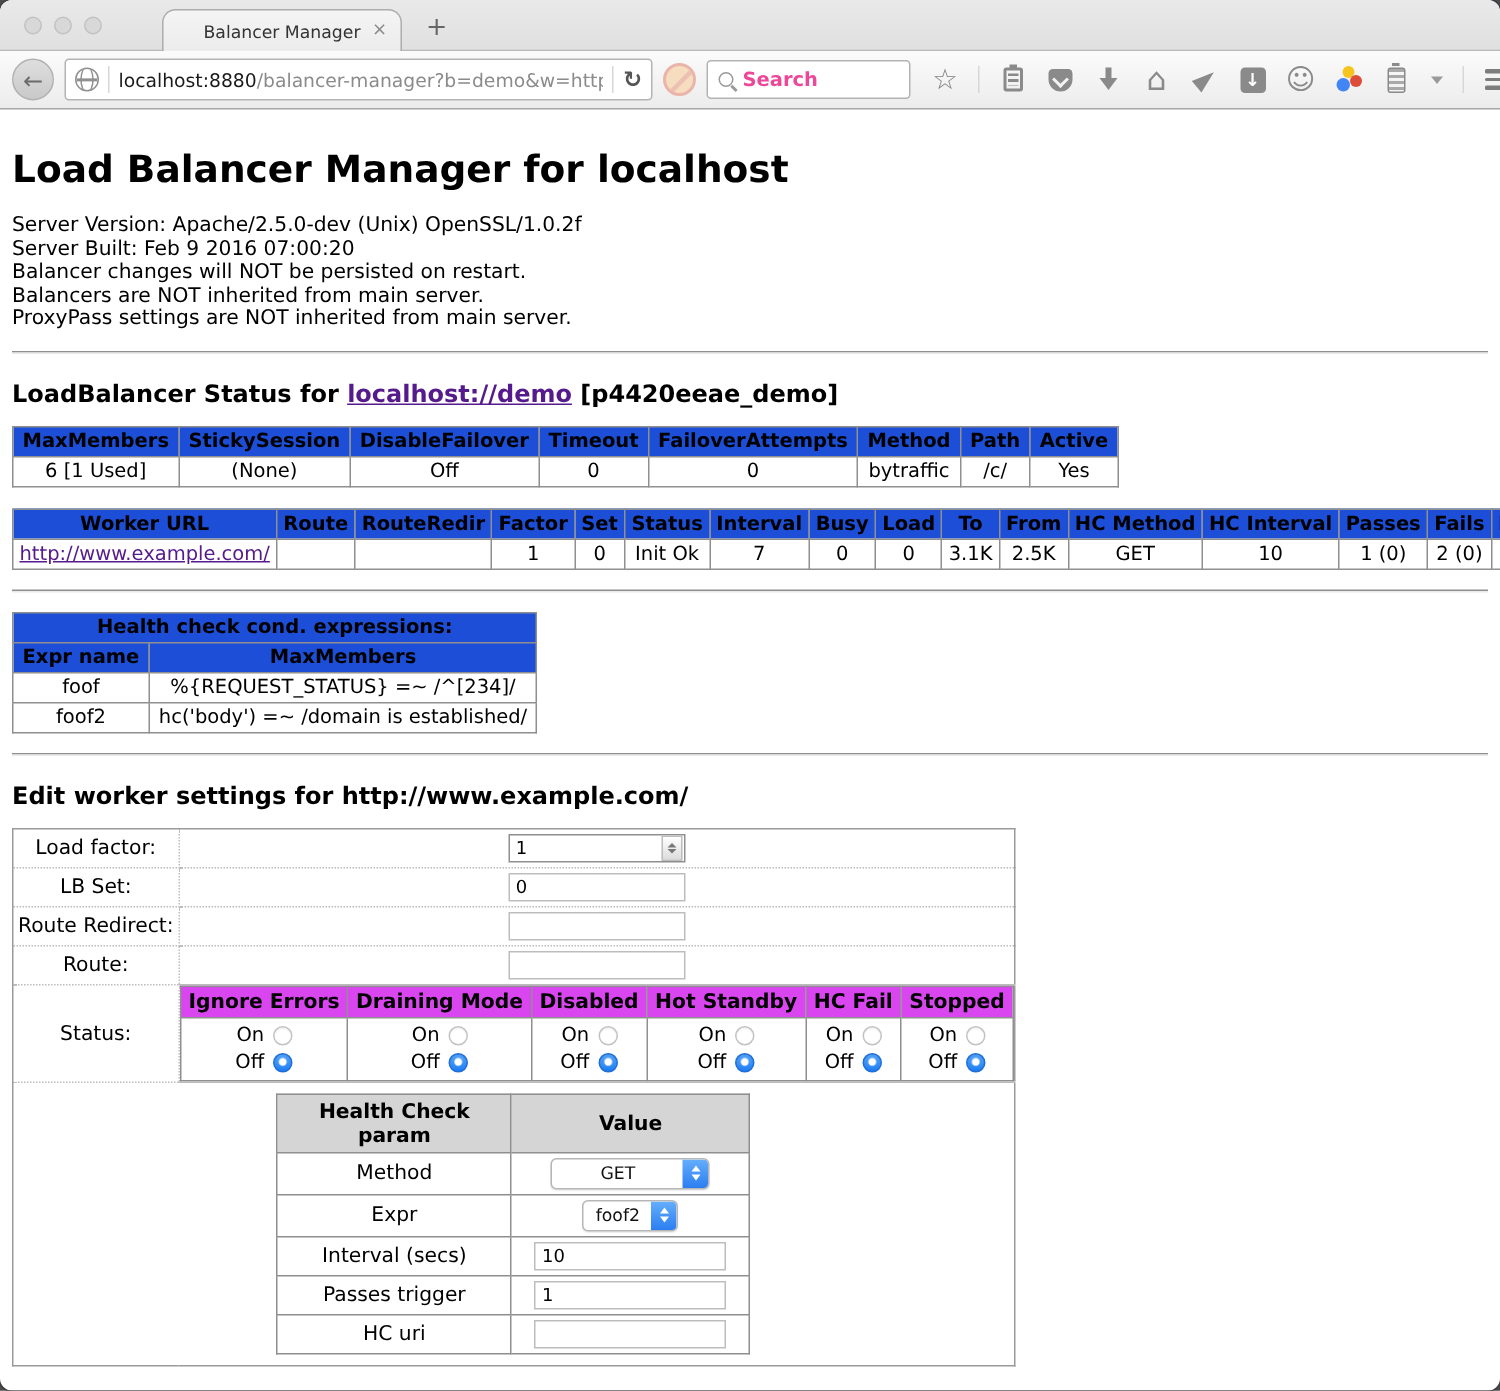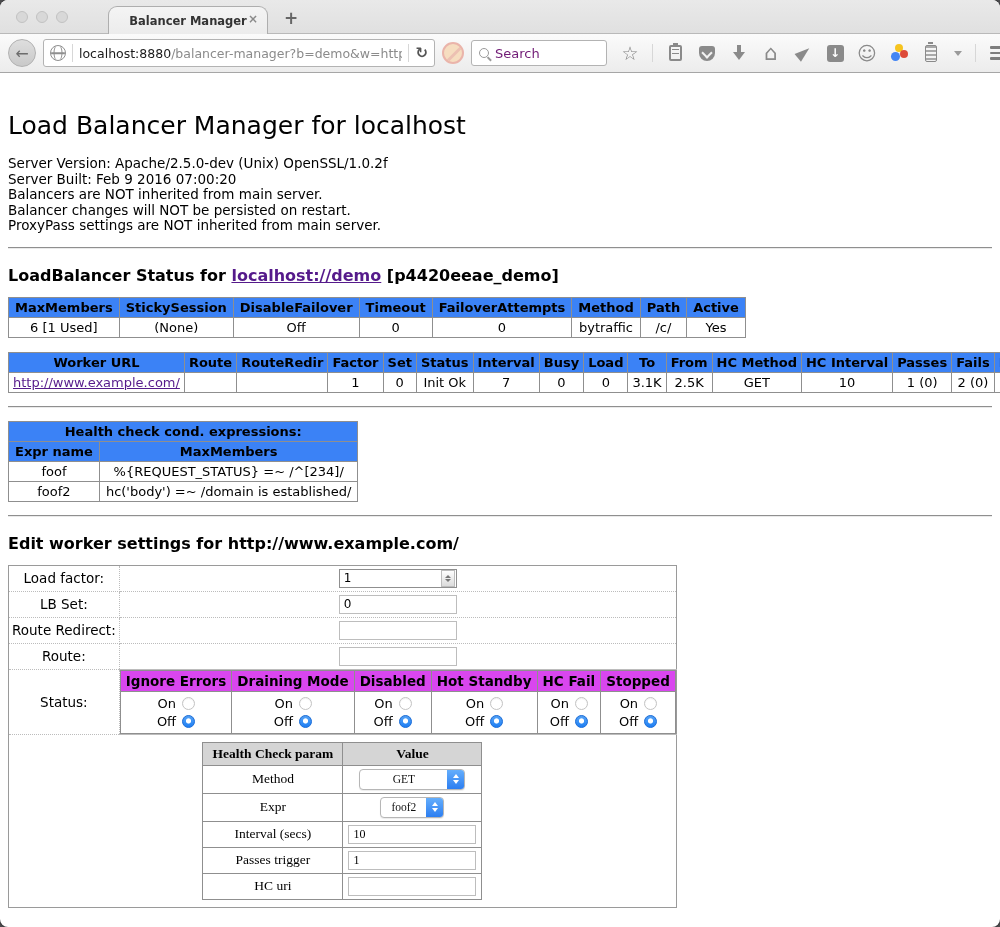--- a/index.html
+++ b/index.html
@@ -1,19 +1,19 @@
 <!DOCTYPE html>
 <html><head>
 <meta charset="utf-8">
 <style>
   html,body{margin:0;padding:0;background:#4a4a4c;font-family:"DejaVu Sans","Liberation Sans",sans-serif;}
   .window{width:1000px;height:927px;background:#fff;border-radius:8px;overflow:hidden;position:relative;box-shadow:0 0 0 1px #3c3c3e;}
 
   
-  .tabbar{height:33px;background:linear-gradient(#e9e9e9,#e0e0e0);position:relative;border-bottom:1px solid #b9b9b9;font-weight:bold;}
+  .tabbar{height:33px;background:linear-gradient(#e9e9e9,#e0e0e0);position:relative;border-bottom:1px solid #b9b9b9;}
   .lights{position:absolute;left:16px;top:11px;display:flex;gap:8px;}
   .light{width:12px;height:12px;border-radius:50%;background:#d8d8d8;border:1px solid #c2c2c2;box-sizing:border-box;}
   .tab{position:absolute;left:108px;top:6px;width:158px;height:27px;background:linear-gradient(#f4f4f4,#ececec);
        border:1px solid #aeaeae;border-bottom:none;border-radius:9px 9px 0 0;display:flex;align-items:center;justify-content:center;}
   .tab-title{font-size:11.5px;color:#333;}
   .tab-close{position:absolute;right:9px;top:5px;font-size:12px;color:#8a8a8a;line-height:14px;cursor:default;}
   .newtab{position:absolute;left:284px;top:8px;font-size:17px;color:#666;}
 
   
   .toolbar{height:39px;background:linear-gradient(#fbfbfb,#ececec);border-bottom:1px solid #a6a6a6;display:flex;align-items:center;padding:0 8px;box-sizing:border-box;gap:7px;}
@@ -26,21 +26,21 @@
   .vsep{width:1px;height:18px;background:#d7d7d7;flex:none;}
   .urltext{flex:1;font-size:12.5px;white-space:nowrap;overflow:hidden;}
   .url-domain{color:#1a1a1a;}
   .url-rest{color:#8b8b8b;}
   .reload{font-size:15px;color:#555;flex:none;font-weight:bold;}
   .block{width:18px;height:18px;border-radius:50%;border:2px solid #eab4aa;background:#f6ddc0;position:relative;overflow:hidden;flex:none;box-sizing:content-box;}
   .block::after{content:'';position:absolute;left:-3px;top:8px;width:28px;height:3px;background:#ecc0b2;transform:rotate(-45deg);}
   .searchbar{width:136px;height:26px;background:#fff;border:1px solid #b3b3b3;border-radius:3px;display:flex;align-items:center;box-sizing:border-box;padding:0 7px;gap:6px;flex:none;}
   .mag{width:8px;height:8px;border:1.5px solid #9a9a9a;border-radius:50%;position:relative;flex:none;}
   .mag::after{content:'';position:absolute;width:5px;height:1.5px;background:#9a9a9a;transform:rotate(45deg);right:-4px;bottom:-2px;}
-  .search-ph{font-size:13px;color:#701a75;}
+  .search-ph{font-size:13px;color:#ec4899;font-weight:bold;}
   .iconrow{display:flex;align-items:center;gap:12px;margin-left:6px;color:#7d7d7d;}
   .ic{display:flex;align-items:center;justify-content:center;width:20px;height:20px;flex:none;}
   .star{font-size:19px;color:#808080;line-height:20px;}
   .clip{width:13px;height:16px;border:2px solid #8a8a8a;border-radius:2px;position:relative;box-sizing:border-box;}
   .clip::before{content:'';position:absolute;top:-4px;left:2px;width:5px;height:3px;background:#8a8a8a;}
   .clip::after{content:'';position:absolute;left:1px;right:1px;top:2px;bottom:2px;background:repeating-linear-gradient(#8a8a8a 0 1.5px,transparent 1.5px 4px);}
   .pocket{width:16px;height:15px;background:#8a8a8a;border-radius:3px 3px 8px 8px;position:relative;}
   .pocket::after{content:'';position:absolute;left:4px;top:3px;width:6px;height:6px;border-left:2px solid #f2f2f2;border-bottom:2px solid #f2f2f2;transform:rotate(-45deg);}
   .dl{position:relative;width:12px;height:16px;}
   .dl::before{content:'';position:absolute;left:4px;top:0;width:4px;height:8px;background:#8a8a8a;}
@@ -54,29 +54,29 @@
   .dots .d2{position:absolute;right:0;top:6px;width:8px;height:8px;border-radius:50%;background:#dd4b39;}
   .dots .d3{position:absolute;left:1px;top:8px;width:9px;height:9px;border-radius:50%;background:#4285f4;}
   .bat{width:10px;height:15px;border:1.5px solid #8a8a8a;border-radius:2px;position:relative;background:repeating-linear-gradient(#a9a9a9 0 2px,transparent 2px 4px);box-sizing:content-box;}
   .bat::before{content:'';position:absolute;top:-4px;left:2px;width:5px;height:2.5px;background:#8a8a8a;}
   .caret{width:0;height:0;border-left:4px solid transparent;border-right:4px solid transparent;border-top:5px solid #9a9a9a;}
   .burger{display:flex;flex-direction:column;gap:3px;}
   .burger i{display:block;width:17px;height:2.5px;background:#7d7d7d;border-radius:1px;}
 
   
   .content{padding:0 8px;color:#000;}
-  h1.pagetitle{font-size:25px;font-weight:normal;margin:38px 0 16px;}
+  h1.pagetitle{font-size:25px;font-weight:bold;margin:25px 0 16px;}
   .infoline{font-size:13.5px;line-height:15.5px;}
   hr.rule{border:none;border-top:1px solid #8f8f8f;border-bottom:1px solid #eaeaea;margin:13px 0;}
   h3.sect{font-size:16px;font-weight:bold;margin:17px 0 12px;}
   a.plink{color:#551a8b;text-decoration:underline;}
 
   table.data{border-collapse:collapse;font-size:13px;margin:4px 0;}
   table.data th,table.data td{border:1px solid #8f8f8f;padding:2px 6px;text-align:center;white-space:nowrap;}
-  table.data th{background:#3b82f6;font-weight:bold;}
+  table.data th{background:#1d4ed8;font-weight:bold;}
   table.worker{width:100%;}
   table.worker th,table.worker td{padding:2px 4px;}
 
   
   table.form{border-collapse:collapse;width:565px;border:1px solid #9a9a9a;font-size:13.5px;margin:6px 0 0;}
   table.form > tbody > tr > td{border:1px dotted #bcbcbc;padding:3px;text-align:center;}
   td.flabel{width:97px;white-space:nowrap;}
   input.txt{width:108px;height:15px;border:1px solid #bdbdbd;font-size:12px;font-family:inherit;padding:1px 4px;border-radius:0;}
   .numwrap{display:inline-flex;align-items:center;border:1px solid #8f8f8f;background:#fff;height:19px;width:118px;box-sizing:border-box;}
   .numwrap input{flex:1;border:none;outline:none;font-size:12px;font-family:inherit;padding:0 4px;min-width:0;}
@@ -87,21 +87,21 @@
   .spin .dn{border-top:3px solid #777;}
 
   table.statusgrid{border-collapse:collapse;width:100%;font-size:13.5px;}
   table.statusgrid th,table.statusgrid td{border:1px solid #8f8f8f;padding:2px 5px;text-align:center;white-space:nowrap;}
   table.statusgrid th{background:#d946ef;}
   .onoff{display:inline-flex;flex-direction:column;gap:3px;padding:2px 0;}
   .onoff-line{display:flex;align-items:center;justify-content:flex-end;gap:6px;font-size:13px;}
   .radio{width:13px;height:13px;border-radius:50%;box-sizing:border-box;background:#fff;border:1px solid #c3c3c3;box-shadow:inset 0 1px 1px rgba(0,0,0,.06);}
   .radio.checked{border:1px solid #1f6fd8;background:radial-gradient(circle at 50% 45%,#ffffff 0 2.2px,rgba(255,255,255,0) 3px),linear-gradient(#57a6fb,#1e7ef2);}
 
-  table.hcparams{border-collapse:collapse;font-size:13.5px;margin:4px auto;width:280px;font-family:Liberation Serif, serif;}
+  table.hcparams{border-collapse:collapse;font-size:13.5px;margin:4px auto;width:316px;}
   table.hcparams th,table.hcparams td{border:1px solid #8f8f8f;padding:3px 5px;text-align:center;}
   table.hcparams th{background:#d5d5d5;}
   td.hcval input.txt{width:118px;text-align:left;}
   .macsel{display:inline-flex;align-items:stretch;border:1px solid #b6b6b6;border-radius:4px;background:#fff;height:19px;overflow:hidden;vertical-align:middle;box-shadow:0 1px 1px rgba(0,0,0,.08);}
   .macsel .sval{display:flex;align-items:center;justify-content:center;font-size:11.5px;padding:0 6px;flex:1;color:#111;}
   .macsel .sbtn{width:17px;background:linear-gradient(#64aefc,#2c7ef1);display:flex;flex-direction:column;align-items:center;justify-content:center;gap:2px;flex:none;}
   .macsel .sbtn i{display:block;width:0;height:0;border-left:3.5px solid transparent;border-right:3.5px solid transparent;}
   .macsel .sbtn .up{border-bottom:4px solid #fff;}
   .macsel .sbtn .dn{border-top:4px solid #fff;}
   .sel-method{width:104px;}
@@ -191,22 +191,22 @@
 
     </div>
   </div>
 
   <div class="content">
     <h1 class="pagetitle">Load Balancer Manager for localhost</h1>
 
     <div>
       <div class="infoline">Server Version: Apache/2.5.0-dev (Unix) OpenSSL/1.0.2f</div>
       <div class="infoline">Server Built: Feb 9 2016 07:00:20</div>
+      <div class="infoline">Balancer changes will NOT be persisted on restart.</div>
       <div class="infoline">Balancers are NOT inherited from main server.</div>
-      <div class="infoline">Balancer changes will NOT be persisted on restart.</div>
       <div class="infoline">ProxyPass settings are NOT inherited from main server.</div>
     </div>
 
     <hr class="rule">
 
     <h3 class="sect"><span>LoadBalancer Status for </span><a href="#" class="plink">localhost://demo</a><span> [p4420eeae_demo]</span></h3>
 
     <table class="data">
       <tbody>
           <tr>

